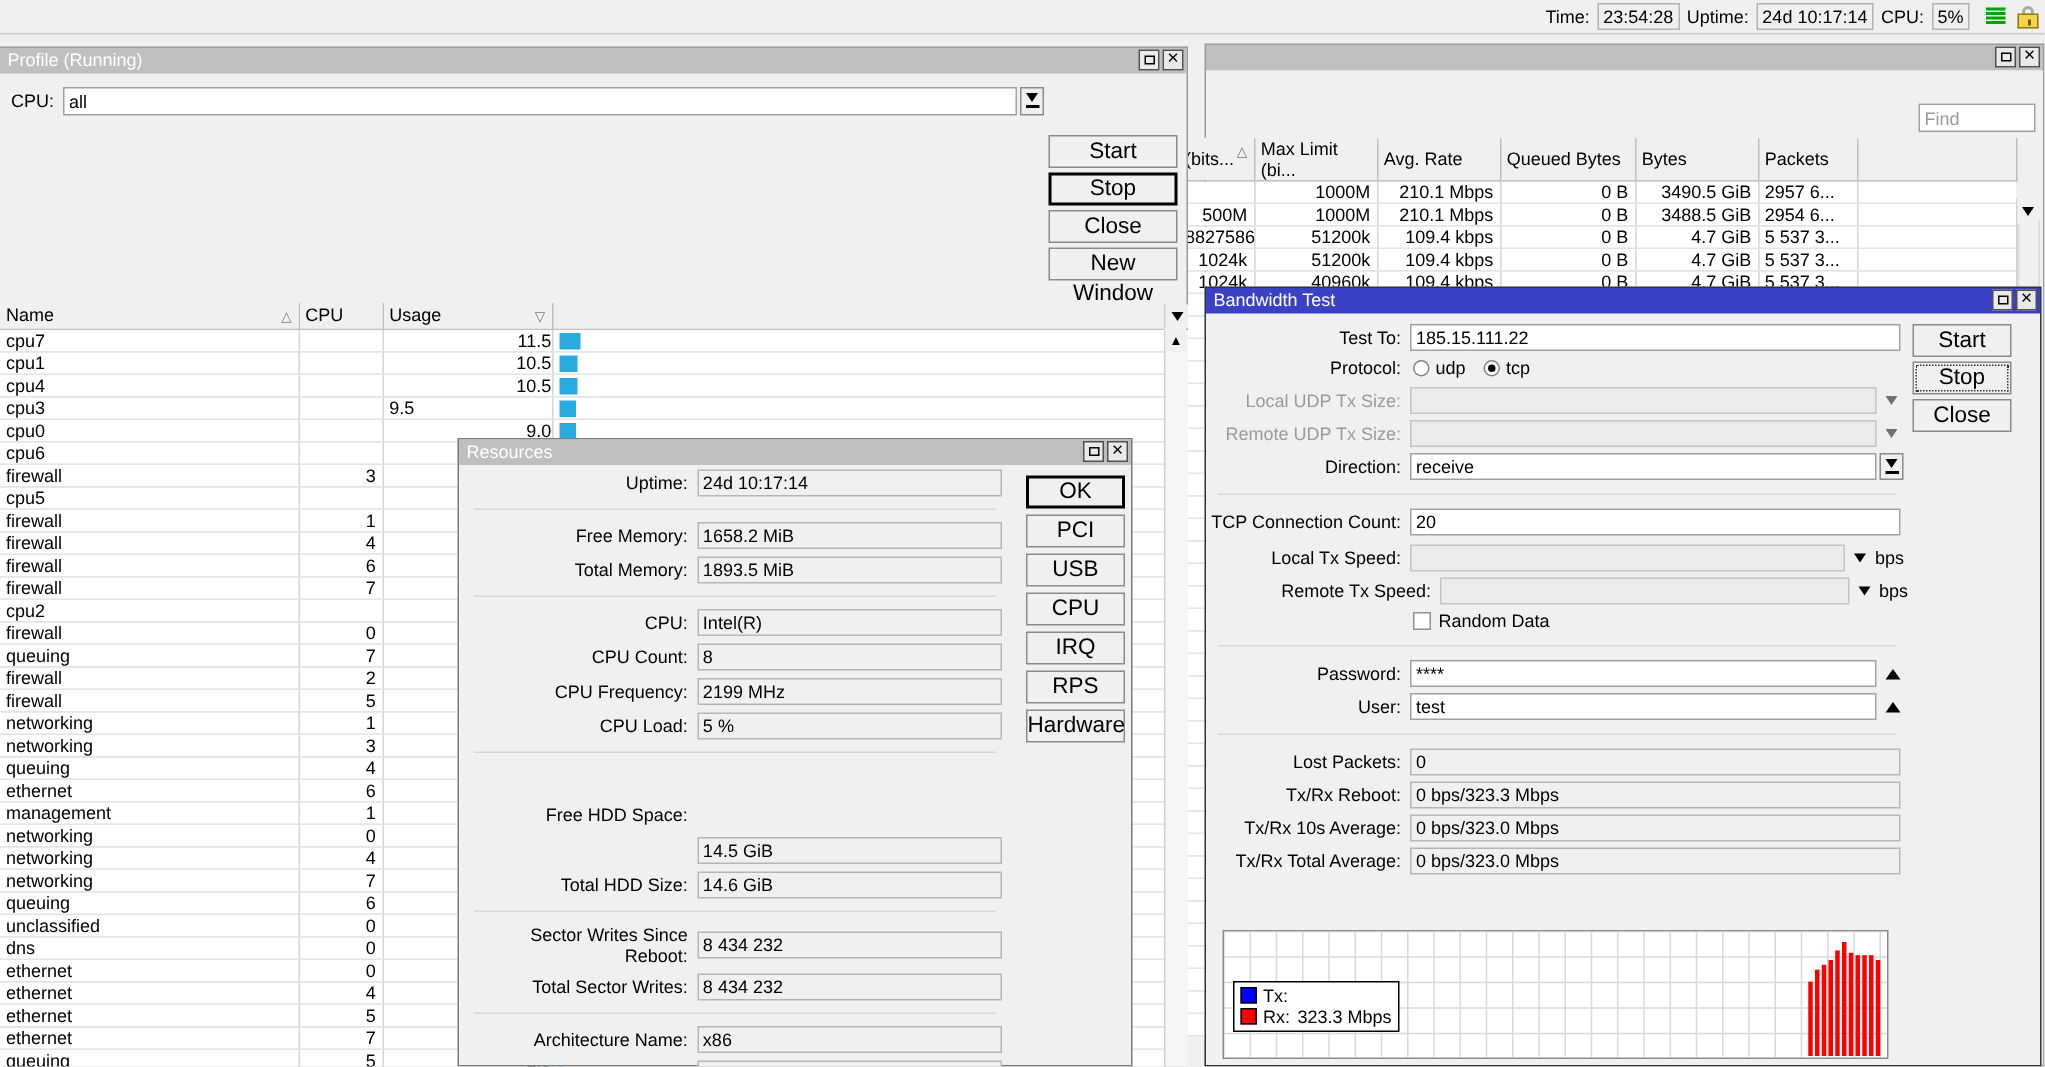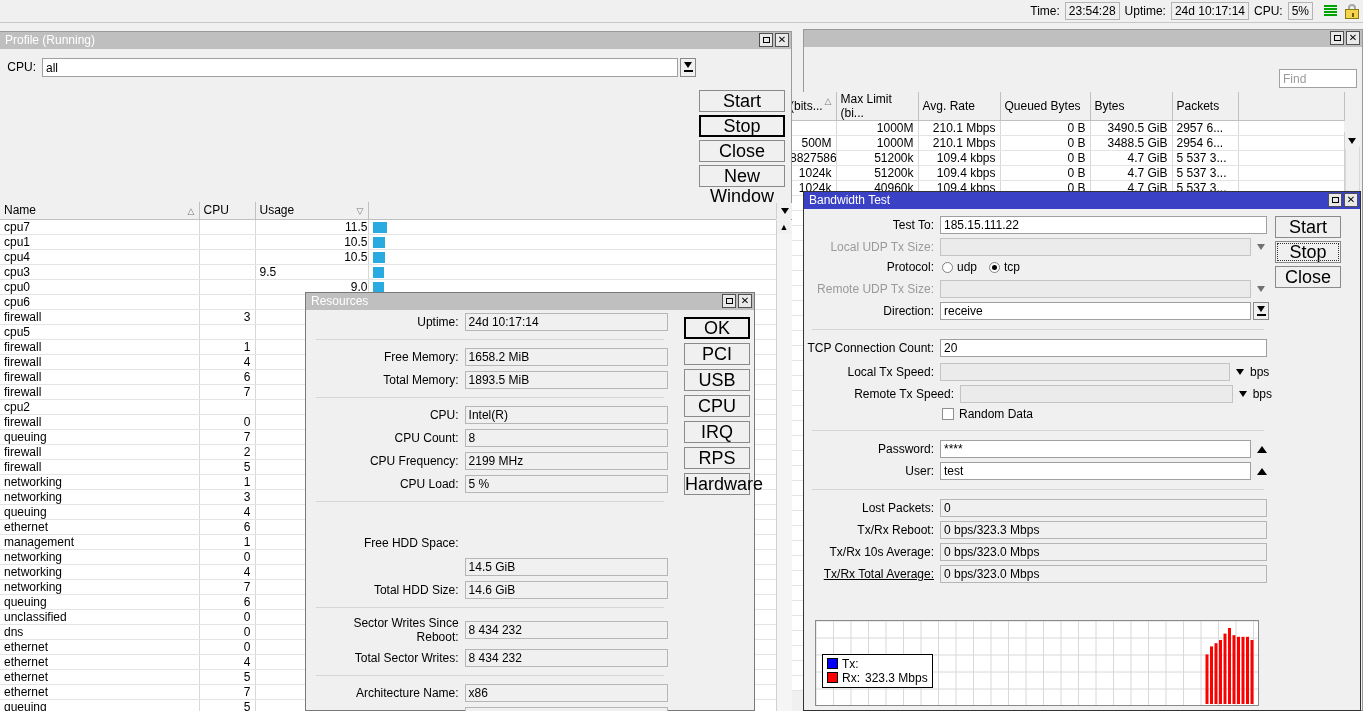--- a/index.html
+++ b/index.html
@@ -53,21 +53,21 @@
   .lbl{text-align:right;font-size:12px;color:#000;padding-right:6px;}
   .lbl.dim{color:#9a9a9a;}
   .inp{
     border:1px solid #a0a0a0;background:#fff;height:18px;line-height:17px;
     padding:0 3px;font-size:12px;color:#000;box-sizing:border-box;
   }
   .inp.ro{background:#f0f0f0;border:1px solid #b6b6b6;}
   .inp.dis{background:#ebebeb;border:1px solid #c4c4c4;}
   .btn{
     border:1px solid #8a8a8a;background:#f0f0f0;height:22px;line-height:20px;
-    text-align:center;font-size:18px;color:#000;box-sizing:border-box;cursor:default;
+    text-align:center;font-size:15px;color:#000;box-sizing:border-box;cursor:default;
   }
   .btn.default{border:2px solid #000;line-height:18px;}
   .btn.focus{border:1px solid #8a8a8a;outline:1px dotted #333;outline-offset:-3px;}
   .arrow-down{
     width:0;height:0;border-left:4px solid transparent;border-right:4px solid transparent;
     border-top:6px solid #707070;
   }
   .arrow-down.dark{border-top-color:#000;}
   .spin-btn{
     width:16px;height:18px;border:1px solid #8a8a8a;background:#f0f0f0;
@@ -898,37 +898,37 @@
 
   <div class="abs" style="left:0;top:18px;width:468px;height:500px;padding:6px 0 0 0;box-sizing:border-box;">
 
     <div class="row">
       <span class="lbl" style="width:130px;">Test To:</span>
       <span class="inp" style="width:327px;">
         <span>185.15.111.22</span>
       </span>
     </div>
 
-    <div class="row">
-      <span class="lbl dim" style="width:130px;">Local UDP Tx Size:</span>
-      <span class="inp dis" style="width:311px;">
-        <span></span>
-      </span>
-      <span style="margin-left:6px;" class="arrow-down"></span>
-    </div>
-
     <div class="row" style="margin-bottom:6px;">
       <span class="lbl" style="width:130px;">Protocol:</span>
       <span class="radio" style="margin-left:2px;"></span>
       <span style="margin-left:4px;">udp</span>
       <span class="radio on" style="margin-left:12px;"></span>
       <span style="margin-left:4px;">tcp</span>
     </div>
 
     <div class="row">
+      <span class="lbl dim" style="width:130px;">Local UDP Tx Size:</span>
+      <span class="inp dis" style="width:311px;">
+        <span></span>
+      </span>
+      <span style="margin-left:6px;" class="arrow-down"></span>
+    </div>
+
+    <div class="row">
       <span class="lbl dim" style="width:130px;">Remote UDP Tx Size:</span>
       <span class="inp dis" style="width:311px;">
         <span></span>
       </span>
       <span style="margin-left:6px;" class="arrow-down"></span>
     </div>
 
     <div class="row">
       <span class="lbl" style="width:130px;">Direction:</span>
       <span class="inp" style="width:311px;">
@@ -1010,21 +1010,21 @@
     </div>
 
     <div class="row">
       <span class="lbl" style="width:130px;">Tx/Rx 10s Average:</span>
       <span class="inp ro" style="width:327px;">
         <span>0 bps/323.0 Mbps</span>
       </span>
     </div>
 
     <div class="row">
-      <span class="lbl" style="width:130px;text-decoration:underline;">Tx/Rx Total Average:</span>
+      <span class="lbl" style="width:130px;">Tx/Rx Total Average:</span>
       <span class="inp ro" style="width:327px;">
         <span>0 bps/323.0 Mbps</span>
       </span>
     </div>
   </div>
 
   <div class="abs" style="left:471px;top:24px;width:66px;">
     <div class="btn" style="width:66px;margin-bottom:3px;">Start</div>
     <div class="btn focus" style="width:66px;margin-bottom:3px;">Stop</div>
     <div class="btn" style="width:66px;">Close</div>

